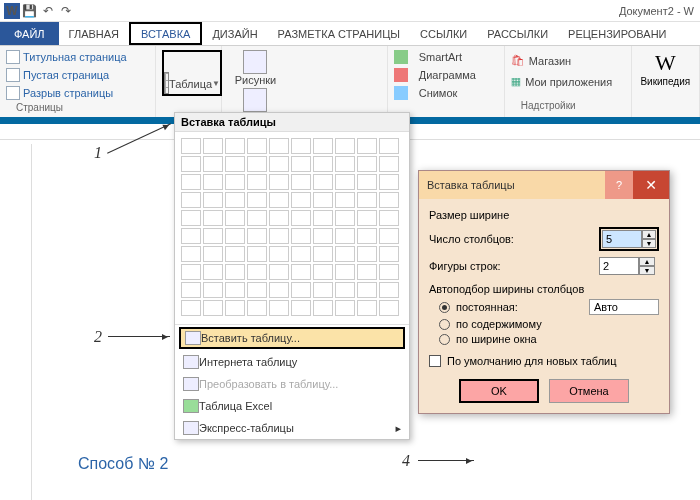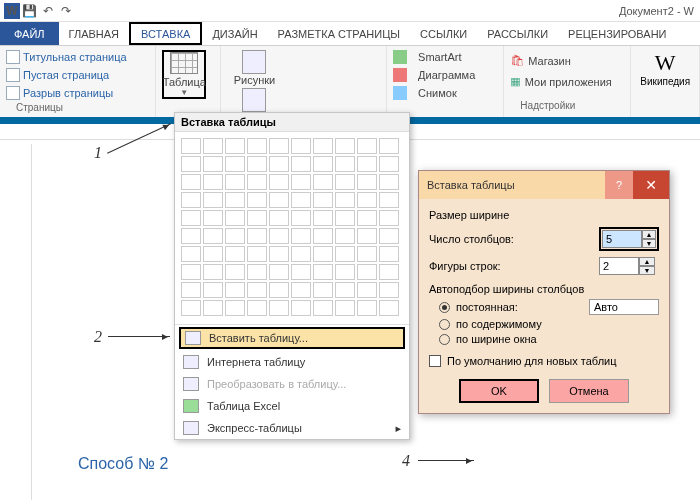--- a/index.html
+++ b/index.html
@@ -12,21 +12,21 @@
 .tabs{height:24px;background:#fff;display:flex;align-items:stretch;border-bottom:1px solid #d0d0d0}
 .tabs .file{background:#2b579a;color:#fff;padding:0 14px;display:flex;align-items:center}
 .tabs .tab{padding:0 10px;display:flex;align-items:center;color:#444}
 .tabs .tab.active{border:2px solid #000;background:#fff;color:#2b579a;font-weight:normal}
 .ribbon{height:78px;background:#f6f6f6;border-bottom:7px solid #0369a1;display:flex;position:relative}
 .group{border-right:1px solid #e4e4e4;padding:2px 6px 2px 6px;display:flex;flex-direction:column;position:relative}
 .group .glabel{position:absolute;bottom:2px;left:16px;right:0;text-align:center;font-size:10px;color:#666}
 .pages-g{width:160px}
 .pages-g div{font-size:11px;color:#2b64a8;margin:2px 0;display:flex;align-items:center;gap:3px}
 .pages-g .pi{width:14px;height:14px;display:inline-block;border:1px solid #9ab;background:#fff}
-.tbl-btn{width:44px;display:flex;flex-direction:column;align-items:center;padding-top:0;border:2px solid #000;margin:2px 0}
+.tbl-btn{width:60px;display:flex;flex-direction:row;align-items:center;padding-top:20px;border:2px solid #000;margin:2px 0}
 .tbl-btn .grid{width:28px;height:22px;background:linear-gradient(#aaa 1px,transparent 1px),linear-gradient(90deg,#aaa 1px,transparent 1px);background-size:7px 7px;border:1px solid #888}
 .tbl-btn .lbl{font-size:11px;color:#444;margin-top:2px}
 .tbl-btn .arr{font-size:8px;color:#666}
 .ill-g{display:flex;gap:2px;padding-top:4px;width:170px}
 .ill-g .btn{display:flex;flex-direction:column;align-items:center;font-size:10px;color:#444;width:55px}
 .ill-g .ico{width:24px;height:24px;border:1px solid #999;background:#eef}
 .app-g{width:120px;padding-top:2px}
 .app-g div{font-size:10px;color:#444;margin:2px 0;display:flex;align-items:center;gap:11px}
 .app-g .ai{width:14px;height:14px;background:#8c8;display:inline-block}
 .store-g{width:130px;padding-top:4px}
@@ -36,21 +36,21 @@
 .ruler{height:16px;background:#fff;border-bottom:1px solid #ddd}
 .vruler{position:absolute;left:16px;top:144px;width:16px;bottom:0;background:#fff;border-right:1px solid #ddd}
 .method{position:absolute;left:78px;top:455px;font-size:16px;color:#2b64a8}
 
 .dropdown{position:absolute;left:174px;top:112px;width:236px;background:#fff;border:1px solid #c6c6c6;box-shadow:2px 2px 6px rgba(0,0,0,0.25);z-index:5}
 .dropdown .hdr{background:#f0f0f0;padding:3px 6px;font-weight:bold;font-size:11px;border-bottom:1px solid #ddd}
 .dropdown .gridarea{padding:6px}
 .cellgrid{display:grid;grid-template-columns:repeat(10,20px);grid-auto-rows:16px;gap:2px}
 .cellgrid span{border:1px solid #ccc;background:#fff}
 .dropdown .sep{border-top:1px solid #e0e0e0;margin:2px 0}
-.dropdown .mi{padding:4px 8px;display:flex;align-items:center;gap:8px;font-size:11px;color:#333}
+.dropdown .mi{padding:4px 8px;display:flex;align-items:center;font-size:11px;color:#333}
 .dropdown .mi.disabled{color:#aaa}
 .dropdown .mi.hl{background:#fbe3a8;border:2px solid #000;margin:2px 4px;padding:2px 4px}
 .dropdown .mi .ico{width:16px;height:14px;border:1px solid #999;background:#eef}
 
 .dialog{position:absolute;left:418px;top:170px;width:252px;background:#fff;border:1px solid #a88;box-shadow:2px 2px 8px rgba(0,0,0,0.3);z-index:10}
 .dialog .titlebar2{background:#f9d9a8;height:28px;display:flex;align-items:center;padding:0 8px;font-size:13px;color:#7a4;position:relative;color:#333}
 .dialog .titlebar2 .cls{position:absolute;right:0;top:0;width:36px;height:28px;background:#c74632;color:#fff;display:flex;align-items:center;justify-content:center;font-size:14px}
 .dialog .titlebar2 .hl{position:absolute;right:36px;top:0;width:28px;height:28px;background:#e98;color:#fff;display:flex;align-items:center;justify-content:center}
 .dialog .body{background:#f6e4cf;padding:10px}
 .dialog .row{display:flex;align-items:center;margin:6px 0;gap:6px}

